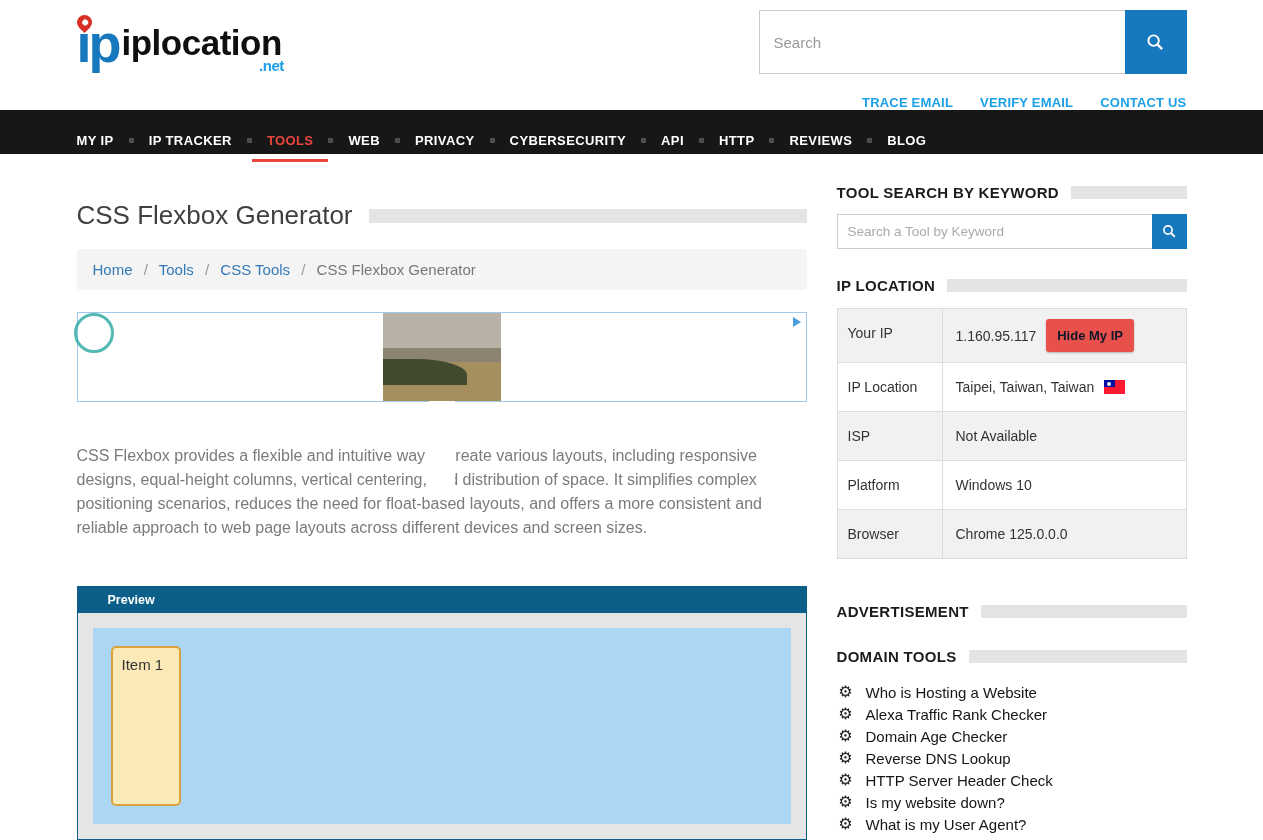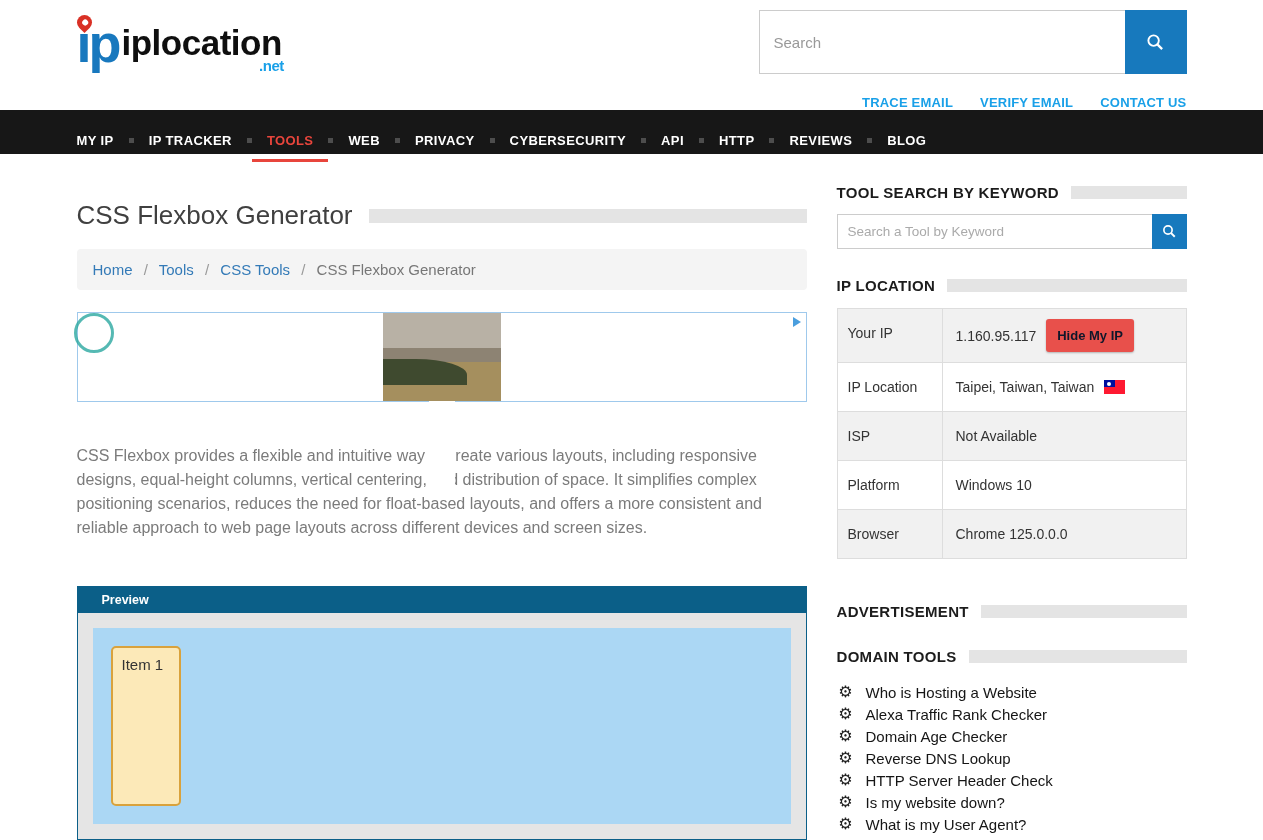--- a/index.html
+++ b/index.html
@@ -78,21 +78,21 @@
     text-shadow: 0 1px 3px rgba(0,0,0,.55); font-weight: 500; }
   .adchoices { position: absolute; top: 1px; right: 1px; width: 16px; height: 15px; background: #fff;
     display: flex; align-items: center; justify-content: center; }
   .adchoices::before { content: ""; width: 0; height: 0; border-left: 8px solid #4a9ede;
     border-top: 5px solid transparent; border-bottom: 5px solid transparent; }
 
   .description { margin-top: 42px; font-size: 16px; line-height: 24px; color: #7b7b7b; }
 
   .preview-box { margin-top: 46px; border: 1px solid #0b5f88; }
   .preview-header { background: #0b5f88; color: #fff; font-size: 12.5px; font-weight: 700;
-    padding: 6px 24px; }
+    padding: 6px 30px; }
   .preview-body { padding: 15px; background: #e5e5e5; }
   .flex-container { background: #abd7f4; height: 196px; display: flex; align-items: stretch;
     padding: 18px; }
   .flex-item { width: 70px; flex: none; background: #fce9b8; border: 2px solid #d9a23c;
     border-radius: 5px; padding: 8px 9px; font-size: 15px; color: #333; }
 
   
   .sb-heading { display: flex; align-items: center; gap: 12px; font-size: 15px; font-weight: 700;
     color: #1c1c1c; letter-spacing: 0.3px; white-space: nowrap; }
   .sb-heading .hbar { flex: 1; height: 13px; background: #e4e4e4; }

